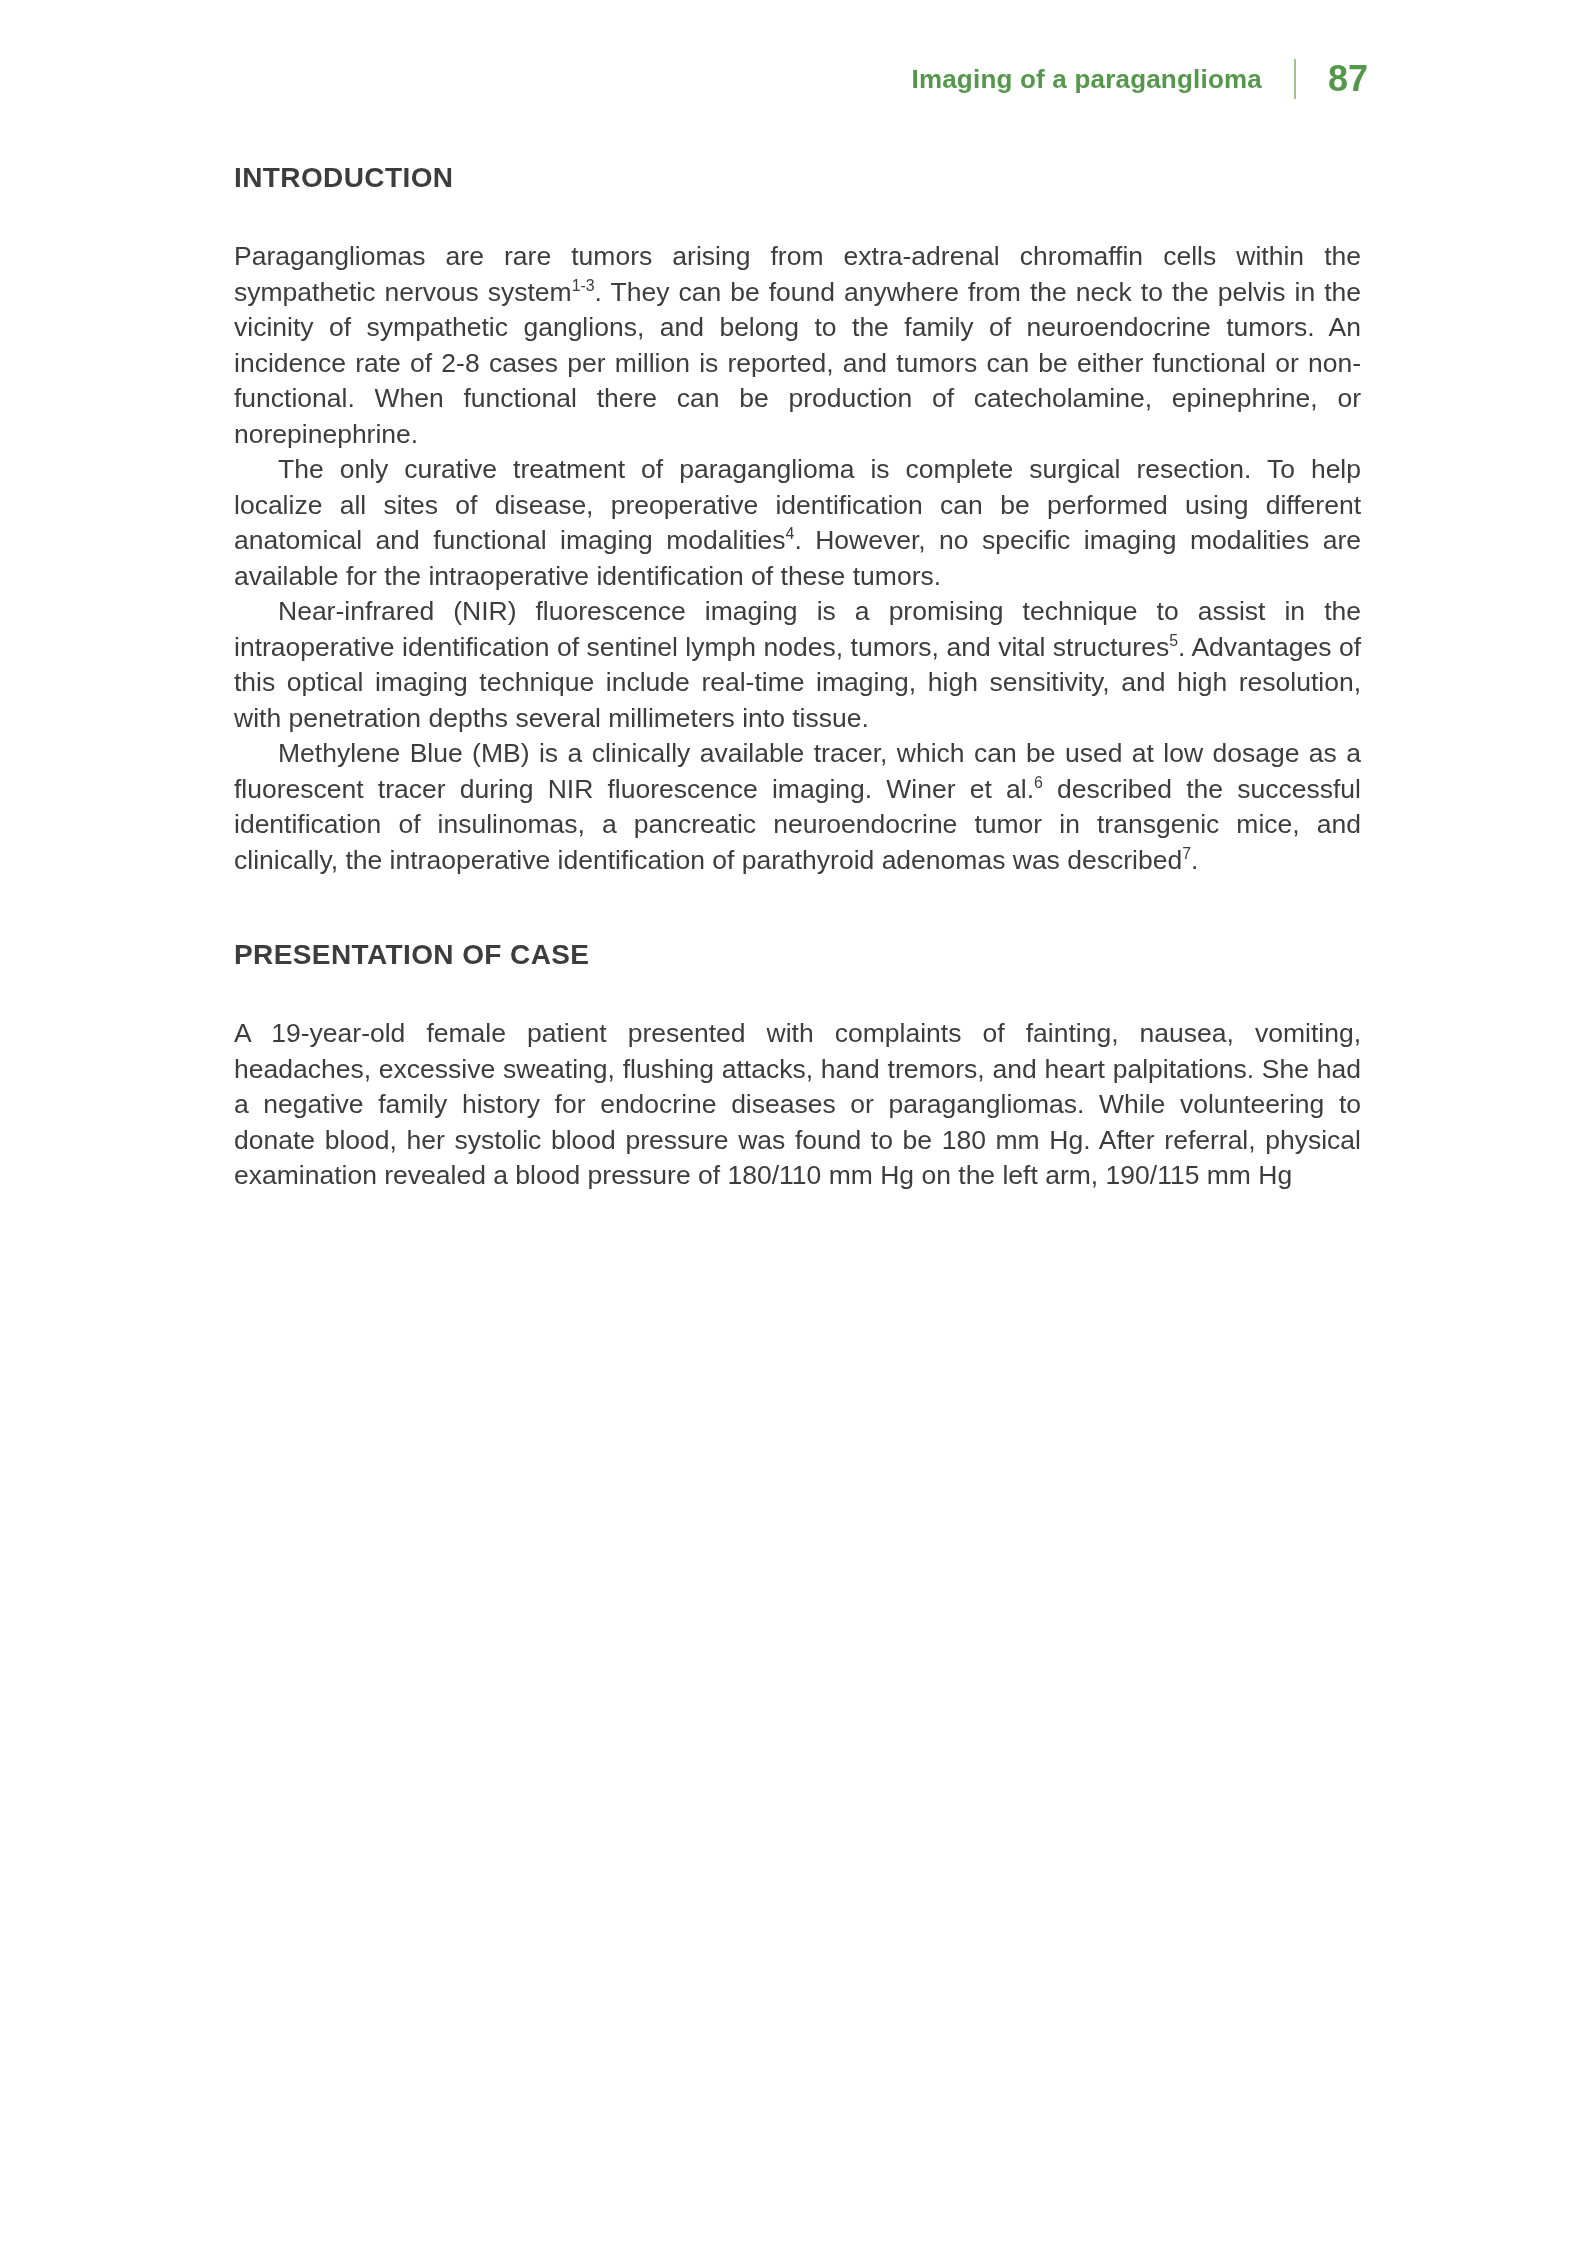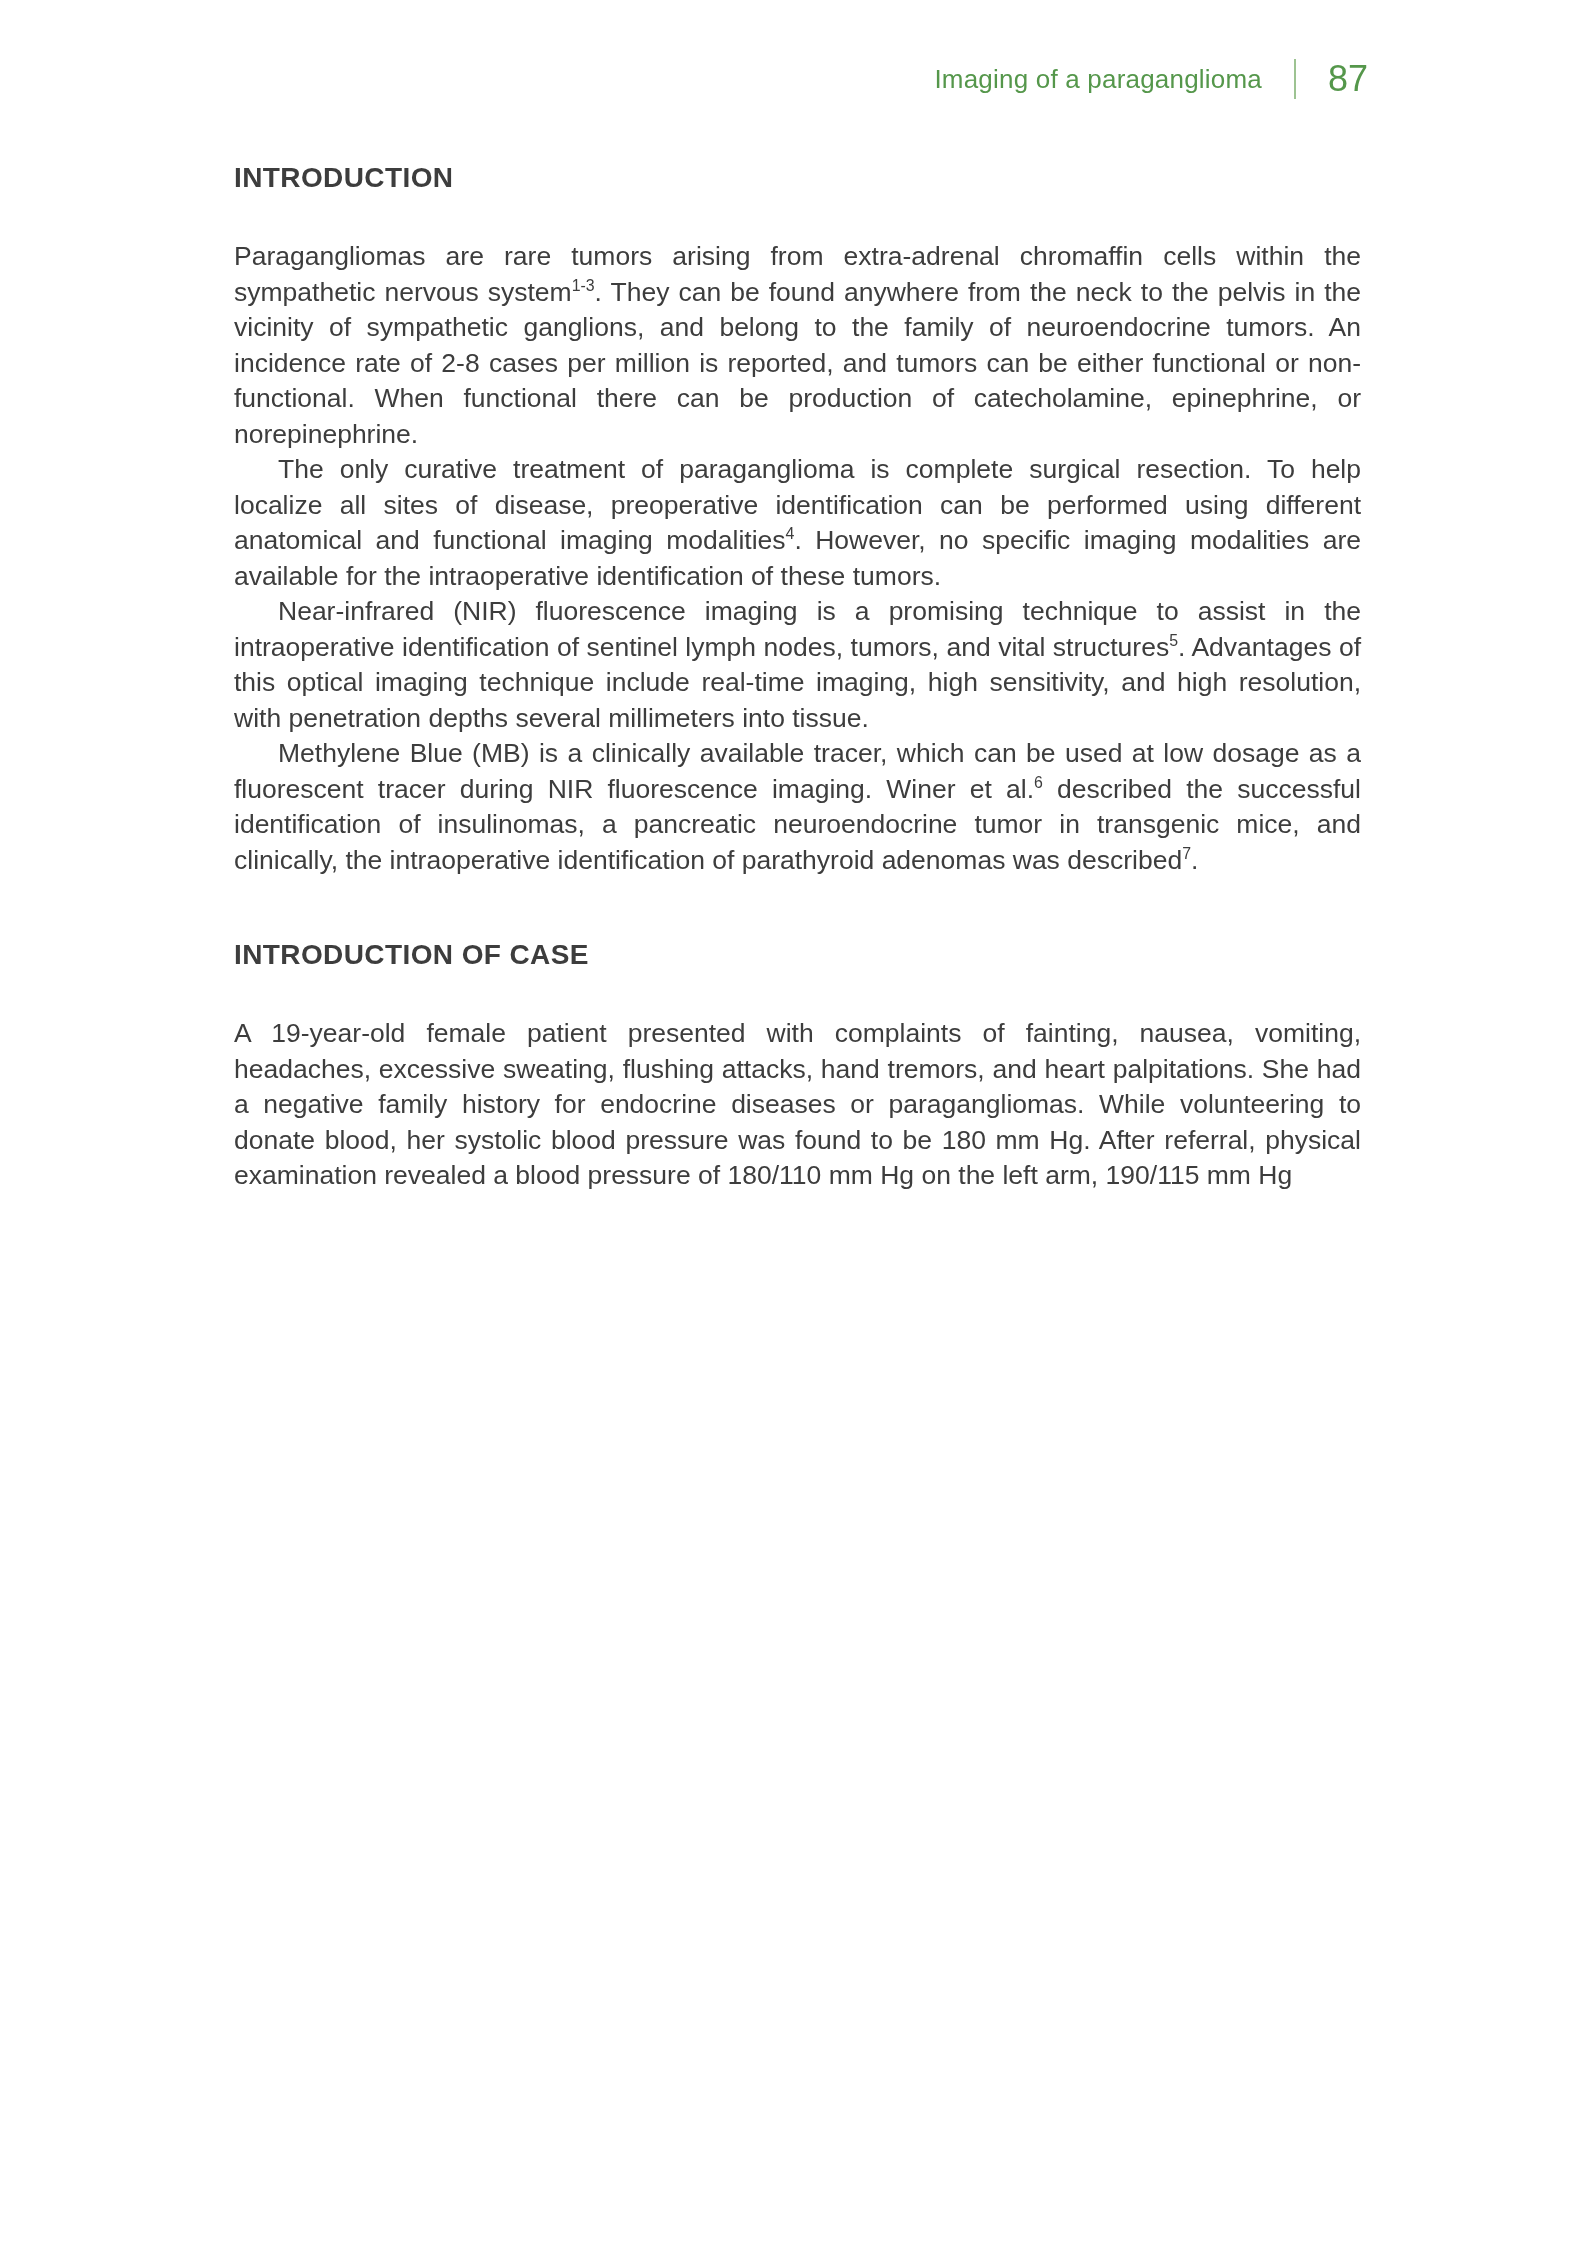--- a/index.html
+++ b/index.html
@@ -16,20 +16,21 @@
     overflow: hidden;
   }
   .page-header {
     position: absolute;
     top: 58px;
     right: 225px;
     display: flex;
     align-items: center;
     gap: 32px;
     height: 42px;
+    font-weight: bold;
   }
   .running-title {
     color: var(--accent, #55974b);
     font-size: 26px;
     letter-spacing: 0.2px;
     white-space: nowrap;
   }
   .header-divider {
     width: 2px;
     height: 40px;
@@ -84,17 +85,17 @@
     <span class="header-divider"></span>
     <span class="page-number">87</span>
   </header>
 
   <main id="content" class="content">
       <h2 class="section-heading">INTRODUCTION</h2>
       <p class="body-paragraph">Paragangliomas are rare tumors arising from extra-adrenal chromaffin cells within the sympathetic nervous system<sup>1-3</sup>. They can be found anywhere from the neck to the pelvis in the vicinity of sympathetic ganglions, and belong to the family of neuroendocrine tumors. An incidence rate of 2-8 cases per million is reported, and tumors can be either functional or non-functional. When functional there can be production of catecholamine, epinephrine, or norepinephrine.</p>
       <p class="body-paragraph indent">The only curative treatment of paraganglioma is complete surgical resection. To help localize all sites of disease, preoperative identification can be performed using different anatomical and functional imaging modalities<sup>4</sup>. However, no specific imaging modalities are available for the intraoperative identification of these tumors.</p>
       <p class="body-paragraph indent">Near-infrared (NIR) fluorescence imaging is a promising technique to assist in the intraoperative identification of sentinel lymph nodes, tumors, and vital structures<sup>5</sup>. Advantages of this optical imaging technique include real-time imaging, high sensitivity, and high resolution, with penetration depths several millimeters into tissue.</p>
       <p class="body-paragraph indent">Methylene Blue (MB) is a clinically available tracer, which can be used at low dosage as a fluorescent tracer during NIR fluorescence imaging. Winer et al.<sup>6</sup> described the successful identification of insulinomas, a pancreatic neuroendocrine tumor in transgenic mice, and clinically, the intraoperative identification of parathyroid adenomas was described<sup>7</sup>.</p>
-      <h2 class="section-heading subsequent">INTRODUCTION OF CASE</h2>
+      <h2 class="section-heading subsequent">PRESENTATION OF CASE</h2>
       <p class="body-paragraph">A 19-year-old female patient presented with complaints of fainting, nausea, vomiting, headaches, excessive sweating, flushing attacks, hand tremors, and heart palpitations. She had a negative family history for endocrine diseases or paragangliomas. While volunteering to donate blood, her systolic blood pressure was found to be 180 mm Hg. After referral, physical examination revealed a blood pressure of 180/110 mm Hg on the left arm, 190/115 mm Hg</p>
     </main>
 
 </div>
 
 </body></html>

